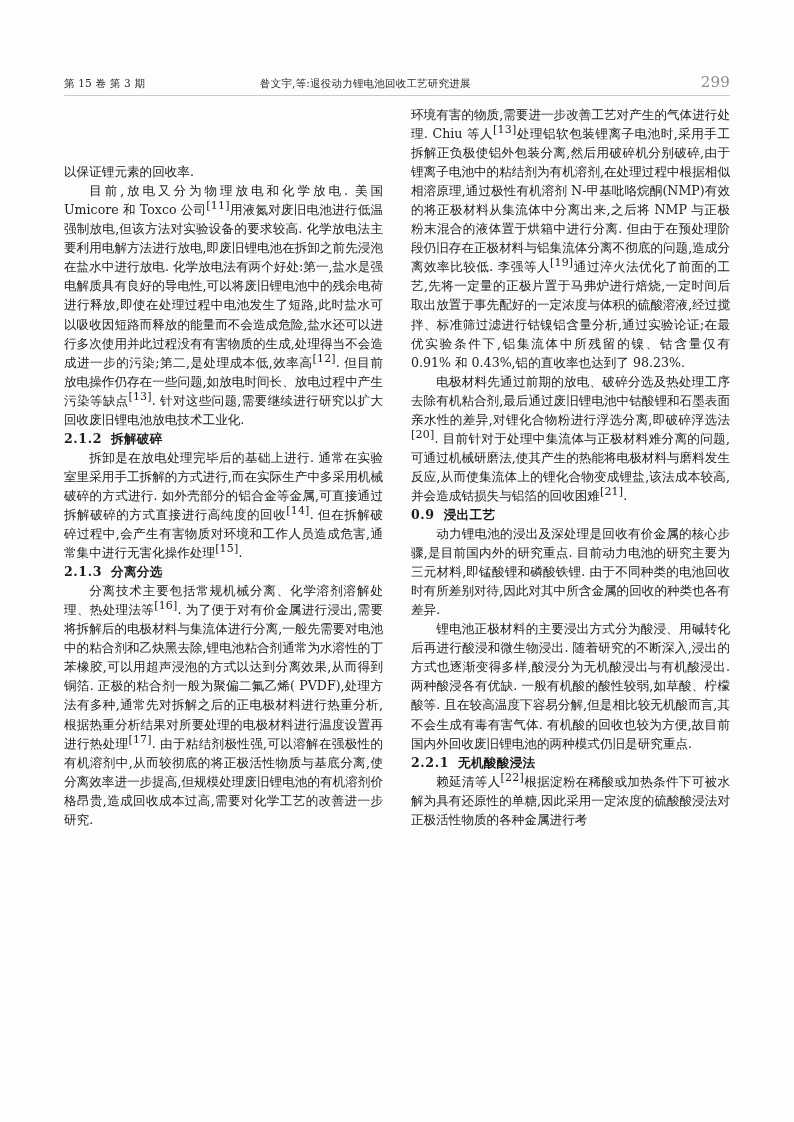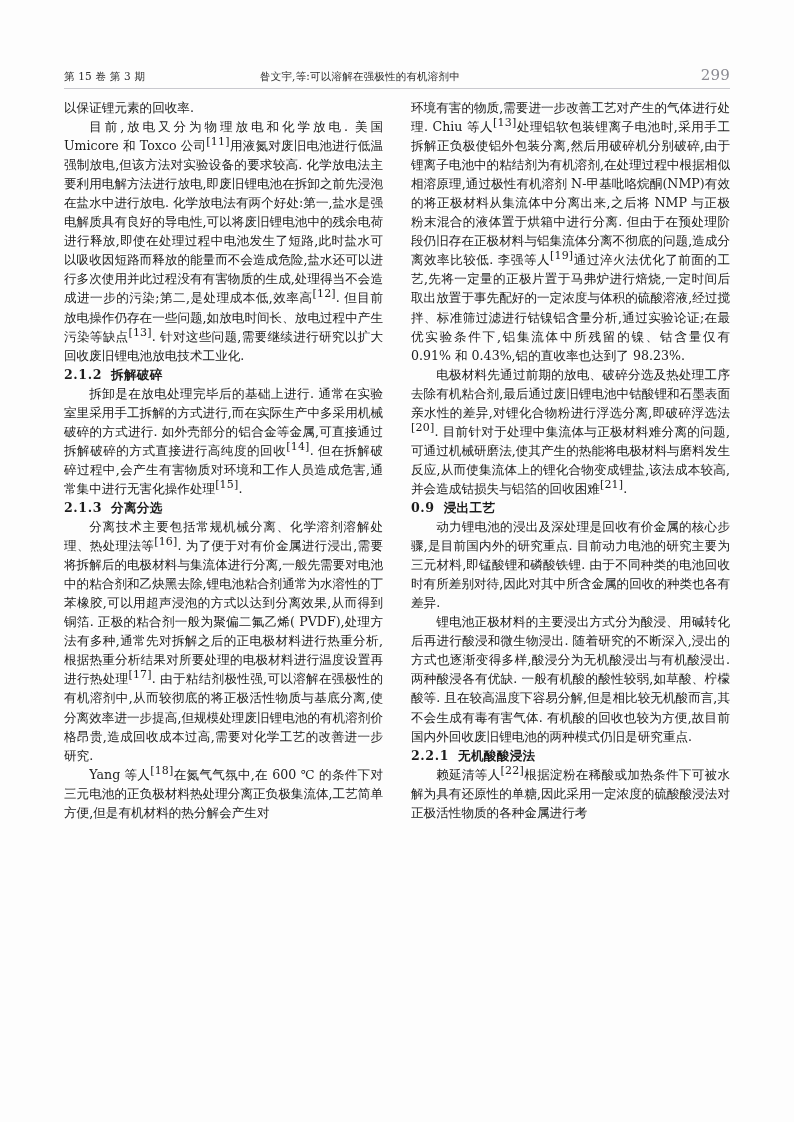--- a/index.html
+++ b/index.html
@@ -15,21 +15,21 @@
     position: relative;
     width: 794px;
     height: 1122px;
     background: #fdfdfd;
     box-sizing: border-box;
     overflow: hidden;
   }
   .page-inner {
     position: absolute;
     left: 64px;
-    top: 66px;
+    top: 73px;
     width: 666px;
   }
 
   
   .runhead {
     display: flex;
     align-items: baseline;
     font-size: 10.5px;
     color: #2b2b2b;
     letter-spacing: 0.2px;
@@ -102,34 +102,33 @@
   }
 </style>
 </head>
 <body>
 
 <div class="page">
   <div class="page-inner">
 
     <div class="runhead">
       <span class="rh-left">第 15 卷   第 3 期</span>
-      <span class="rh-center">昝文宇,等:可以溶解在强极性的有机溶剂中</span>
+      <span class="rh-center">昝文宇,等:退役动力锂电池回收工艺研究进展</span>
       <span class="rh-right">299</span>
     </div>
     <div class="rule"></div>
 
     <div class="columns">
       <div class="col" id="col-left">
           <p class="para noindent">以保证锂元素的回收率.</p>
           <p class="para">目前,放电又分为物理放电和化学放电. 美国 Umicore 和 Toxco 公司<sup class="cite">[11]</sup>用液氮对废旧电池进行低温强制放电,但该方法对实验设备的要求较高. 化学放电法主要利用电解方法进行放电,即废旧锂电池在拆卸之前先浸泡在盐水中进行放电. 化学放电法有两个好处:第一,盐水是强电解质具有良好的导电性,可以将废旧锂电池中的残余电荷进行释放,即使在处理过程中电池发生了短路,此时盐水可以吸收因短路而释放的能量而不会造成危险,盐水还可以进行多次使用并此过程没有有害物质的生成,处理得当不会造成进一步的污染;第二,是处理成本低,效率高<sup class="cite">[12]</sup>. 但目前放电操作仍存在一些问题,如放电时间长、放电过程中产生污染等缺点<sup class="cite">[13]</sup>. 针对这些问题,需要继续进行研究以扩大回收废旧锂电池放电技术工业化.</p>
           <h3 class="heading"><span class="hnum">2.1.2</span><span>拆解破碎</span></h3>
           <p class="para">拆卸是在放电处理完毕后的基础上进行. 通常在实验室里采用手工拆解的方式进行,而在实际生产中多采用机械破碎的方式进行. 如外壳部分的铝合金等金属,可直接通过拆解破碎的方式直接进行高纯度的回收<sup class="cite">[14]</sup>. 但在拆解破碎过程中,会产生有害物质对环境和工作人员造成危害,通常集中进行无害化操作处理<sup class="cite">[15]</sup>.</p>
           <h3 class="heading"><span class="hnum">2.1.3</span><span>分离分选</span></h3>
           <p class="para">分离技术主要包括常规机械分离、化学溶剂溶解处理、热处理法等<sup class="cite">[16]</sup>. 为了便于对有价金属进行浸出,需要将拆解后的电极材料与集流体进行分离,一般先需要对电池中的粘合剂和乙炔黑去除,锂电池粘合剂通常为水溶性的丁苯橡胶,可以用超声浸泡的方式以达到分离效果,从而得到铜箔. 正极的粘合剂一般为聚偏二氟乙烯( PVDF),处理方法有多种,通常先对拆解之后的正电极材料进行热重分析,根据热重分析结果对所要处理的电极材料进行温度设置再进行热处理<sup class="cite">[17]</sup>. 由于粘结剂极性强,可以溶解在强极性的有机溶剂中,从而较彻底的将正极活性物质与基底分离,使分离效率进一步提高,但规模处理废旧锂电池的有机溶剂价格昂贵,造成回收成本过高,需要对化学工艺的改善进一步研究.</p>
-          <p class="para">Yang 等人<sup class="cite">[18]</sup>在氮气气氛中,在 600 ℃ 的条件下对三元电池的正负极材料热处理分离正负极集流体,工艺简单方便,但是有机材料的热分解会产生对</p>
         </div>
       <div class="col" id="col-right">
           <p class="para noindent">环境有害的物质,需要进一步改善工艺对产生的气体进行处理. Chiu 等人<sup class="cite">[13]</sup>处理铝软包装锂离子电池时,采用手工拆解正负极使铝外包装分离,然后用破碎机分别破碎,由于锂离子电池中的粘结剂为有机溶剂,在处理过程中根据相似相溶原理,通过极性有机溶剂 N-甲基吡咯烷酮(NMP)有效的将正极材料从集流体中分离出来,之后将 NMP 与正极粉末混合的液体置于烘箱中进行分离. 但由于在预处理阶段仍旧存在正极材料与铝集流体分离不彻底的问题,造成分离效率比较低. 李强等人<sup class="cite">[19]</sup>通过淬火法优化了前面的工艺,先将一定量的正极片置于马弗炉进行焙烧,一定时间后取出放置于事先配好的一定浓度与体积的硫酸溶液,经过搅拌、标准筛过滤进行钴镍铝含量分析,通过实验论证;在最优实验条件下,铝集流体中所残留的镍、钴含量仅有 0.91% 和 0.43%,铝的直收率也达到了 98.23%.</p>
           <p class="para">电极材料先通过前期的放电、破碎分选及热处理工序去除有机粘合剂,最后通过废旧锂电池中钴酸锂和石墨表面亲水性的差异,对锂化合物粉进行浮选分离,即破碎浮选法<sup class="cite">[20]</sup>. 目前针对于处理中集流体与正极材料难分离的问题,可通过机械研磨法,使其产生的热能将电极材料与磨料发生反应,从而使集流体上的锂化合物变成锂盐,该法成本较高,并会造成钴损失与铝箔的回收困难<sup class="cite">[21]</sup>.</p>
           <h3 class="heading"><span class="hnum">0.9</span><span>浸出工艺</span></h3>
           <p class="para">动力锂电池的浸出及深处理是回收有价金属的核心步骤,是目前国内外的研究重点. 目前动力电池的研究主要为三元材料,即锰酸锂和磷酸铁锂. 由于不同种类的电池回收时有所差别对待,因此对其中所含金属的回收的种类也各有差异.</p>
           <p class="para">锂电池正极材料的主要浸出方式分为酸浸、用碱转化后再进行酸浸和微生物浸出. 随着研究的不断深入,浸出的方式也逐渐变得多样,酸浸分为无机酸浸出与有机酸浸出. 两种酸浸各有优缺. 一般有机酸的酸性较弱,如草酸、柠檬酸等. 且在较高温度下容易分解,但是相比较无机酸而言,其不会生成有毒有害气体. 有机酸的回收也较为方便,故目前国内外回收废旧锂电池的两种模式仍旧是研究重点.</p>
           <h3 class="heading"><span class="hnum">2.2.1</span><span>无机酸酸浸法</span></h3>
           <p class="para">赖延清等人<sup class="cite">[22]</sup>根据淀粉在稀酸或加热条件下可被水解为具有还原性的单糖,因此采用一定浓度的硫酸酸浸法对正极活性物质的各种金属进行考</p>
         </div>

